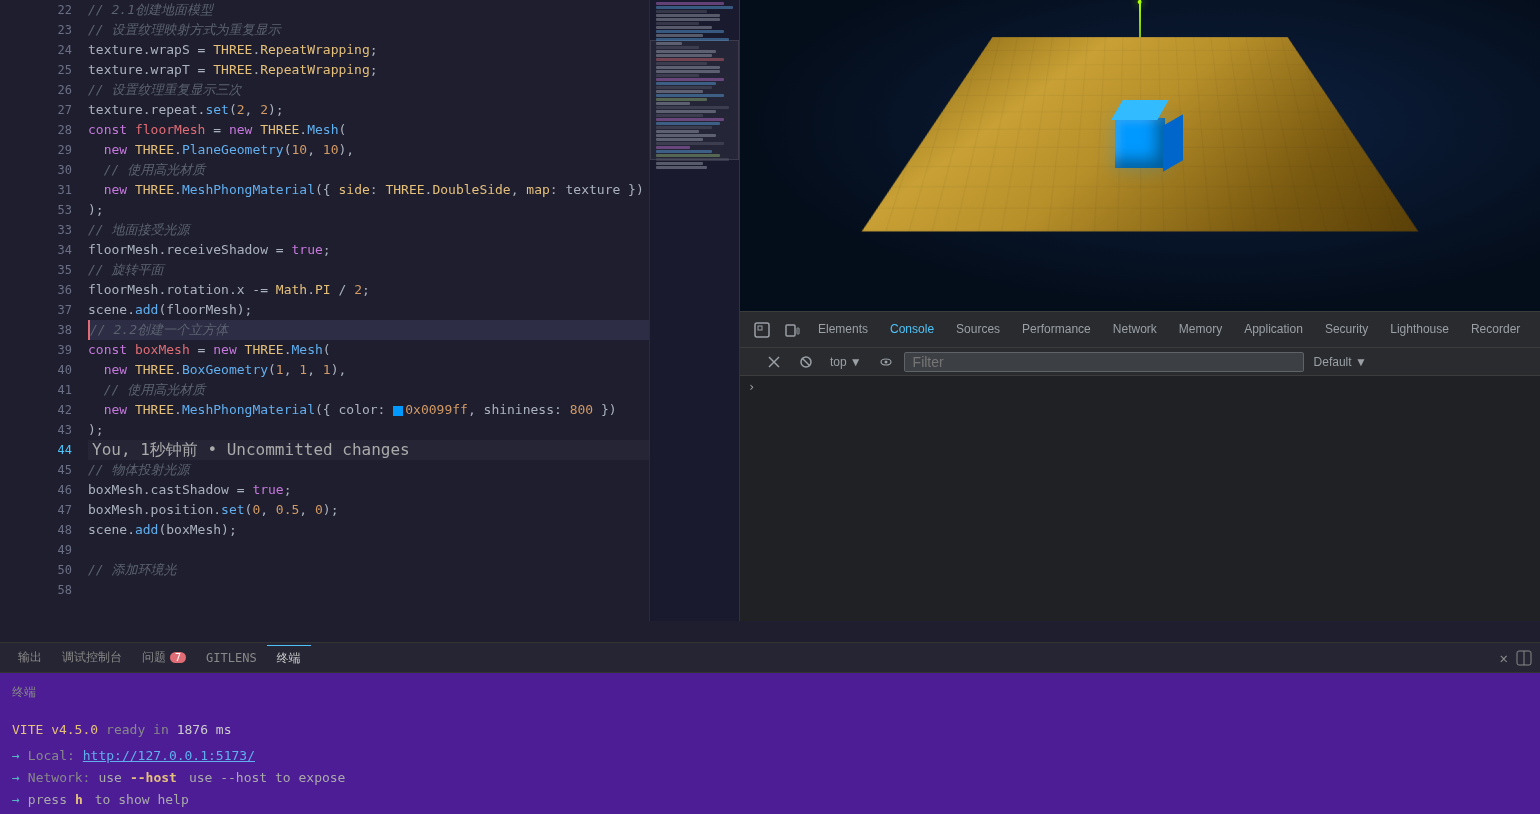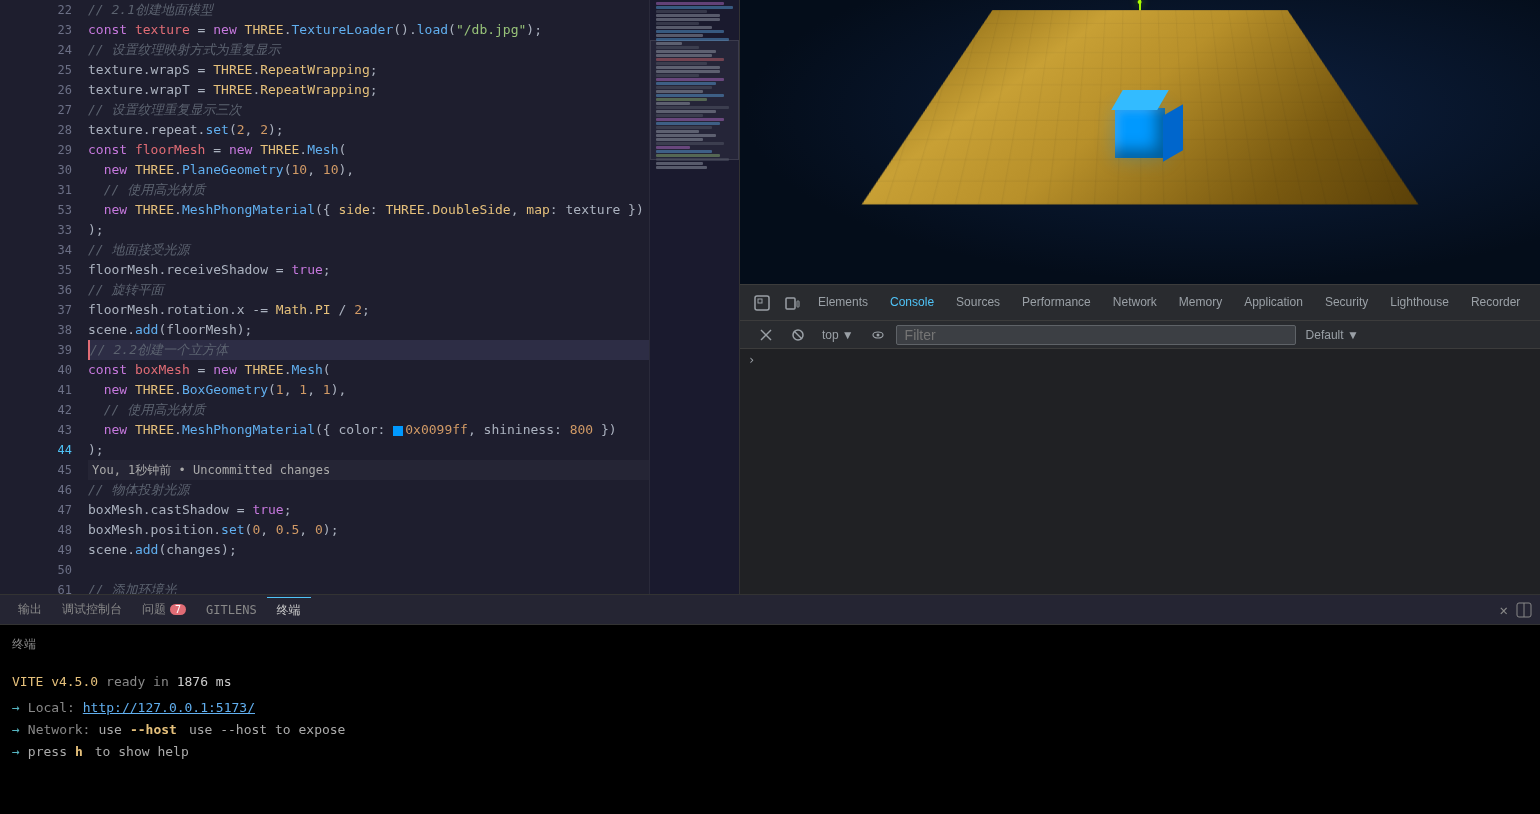--- a/index.html
+++ b/index.html
@@ -263,21 +263,21 @@
       color: #4fc3f7;
       border-bottom: 2px solid #4fc3f7;
     }
 
     .devtools-toolbar {
       display: flex;
       align-items: center;
       background: #292b2f;
       border-bottom: 1px solid #3c3c3c;
       height: 28px;
-      padding: 0 12px;
+      padding: 0 20px;
       gap: 4px;
     }
 
     .toolbar-btn {
       display: flex;
       align-items: center;
       gap: 3px;
       padding: 2px 6px;
       font-size: 12px;
       color: #9aa0a6;
@@ -314,25 +314,26 @@
     }
 
     .console-arrow {
       color: #9aa0a6;
       font-size: 12px;
       cursor: pointer;
     }
 
     
     .bottom-panel {
-      height: 220px;
-      background: #000000;
+      height: 172px;
+      background: #4c1d95;
       border-top: 1px solid #333;
       display: flex;
       flex-direction: column;
+      margin-top: 21px;
     }
 
     .bottom-tabs {
       display: flex;
       align-items: center;
       background: #252533;
       border-bottom: 1px solid #333;
       height: 30px;
       padding: 0 8px;
     }
@@ -429,32 +430,29 @@
         <div class="line-number">41</div>
         <div class="line-number">42</div>
         <div class="line-number">43</div>
         <div class="line-number git-line" style="color:#4fc3f7">44</div>
         <div class="line-number">45</div>
         <div class="line-number">46</div>
         <div class="line-number">47</div>
         <div class="line-number">48</div>
         <div class="line-number">49</div>
         <div class="line-number">50</div>
-        <div class="line-number">61</div>
+        <div class="line-number">58</div>
 
       </div>
       <div class="code-content">
 
         <div class="code-line">
           <span class="cmt">// 2.1创建地面模型</span>
         </div>
 
-        <div class="code-line">
-          <span class="kw">const </span><span class="var">texture</span><span class="plain"> = </span><span class="kw">new </span><span class="cls">THREE</span><span class="plain">.</span><span class="fn">TextureLoader</span><span class="plain">().</span><span class="fn">load</span><span class="plain">(</span><span class="str">"/db.jpg"</span><span class="plain">);</span>
-        </div>
 
         <div class="code-line">
           <span class="cmt">// 设置纹理映射方式为重复显示</span>
         </div>
 
         <div class="code-line">
           <span class="plain">texture.wrapS = </span><span class="cls">THREE</span><span class="plain">.</span><span class="prop">RepeatWrapping</span><span class="plain">;</span>
         </div>
 
         <div class="code-line">
@@ -526,38 +524,38 @@
         </div>
 
         <div class="code-line">
           <span class="plain">&nbsp;&nbsp;</span><span class="kw">new </span><span class="cls">THREE</span><span class="plain">.</span><span class="fn">MeshPhongMaterial</span><span class="plain">({ color: </span><span class="blue-box"></span><span class="num">0x0099ff</span><span class="plain">, shininess: </span><span class="num">800</span><span class="plain"> })</span>
         </div>
 
         <div class="code-line">
           <span class="plain">);</span>
         </div>
 
-        <div class="code-line git-line" style="background:#252535; color:#888; font-size:12px; padding-left:4px;">
+        <div class="code-line git-line" style="background:#252535; color:#888; font-size:16px; padding-left:4px;">
           <span style="color:#aaa;">You, 1秒钟前 • Uncommitted changes</span>
         </div>
 
         <div class="code-line">
           <span class="cmt">// 物体投射光源</span>
         </div>
 
         <div class="code-line">
           <span class="plain">boxMesh.castShadow = </span><span class="kw">true</span><span class="plain">;</span>
         </div>
 
         <div class="code-line">
           <span class="plain">boxMesh.position.</span><span class="fn">set</span><span class="plain">(</span><span class="num">0</span><span class="plain">, </span><span class="num">0.5</span><span class="plain">, </span><span class="num">0</span><span class="plain">);</span>
         </div>
 
         <div class="code-line">
-          <span class="plain">scene.</span><span class="fn">add</span><span class="plain">(changes);</span>
+          <span class="plain">scene.</span><span class="fn">add</span><span class="plain">(boxMesh);</span>
         </div>
 
         <div class="code-line">&nbsp;</div>
 
         <div class="code-line">
           <span class="cmt">// 添加环境光</span>
         </div>
 
       </div>
 

